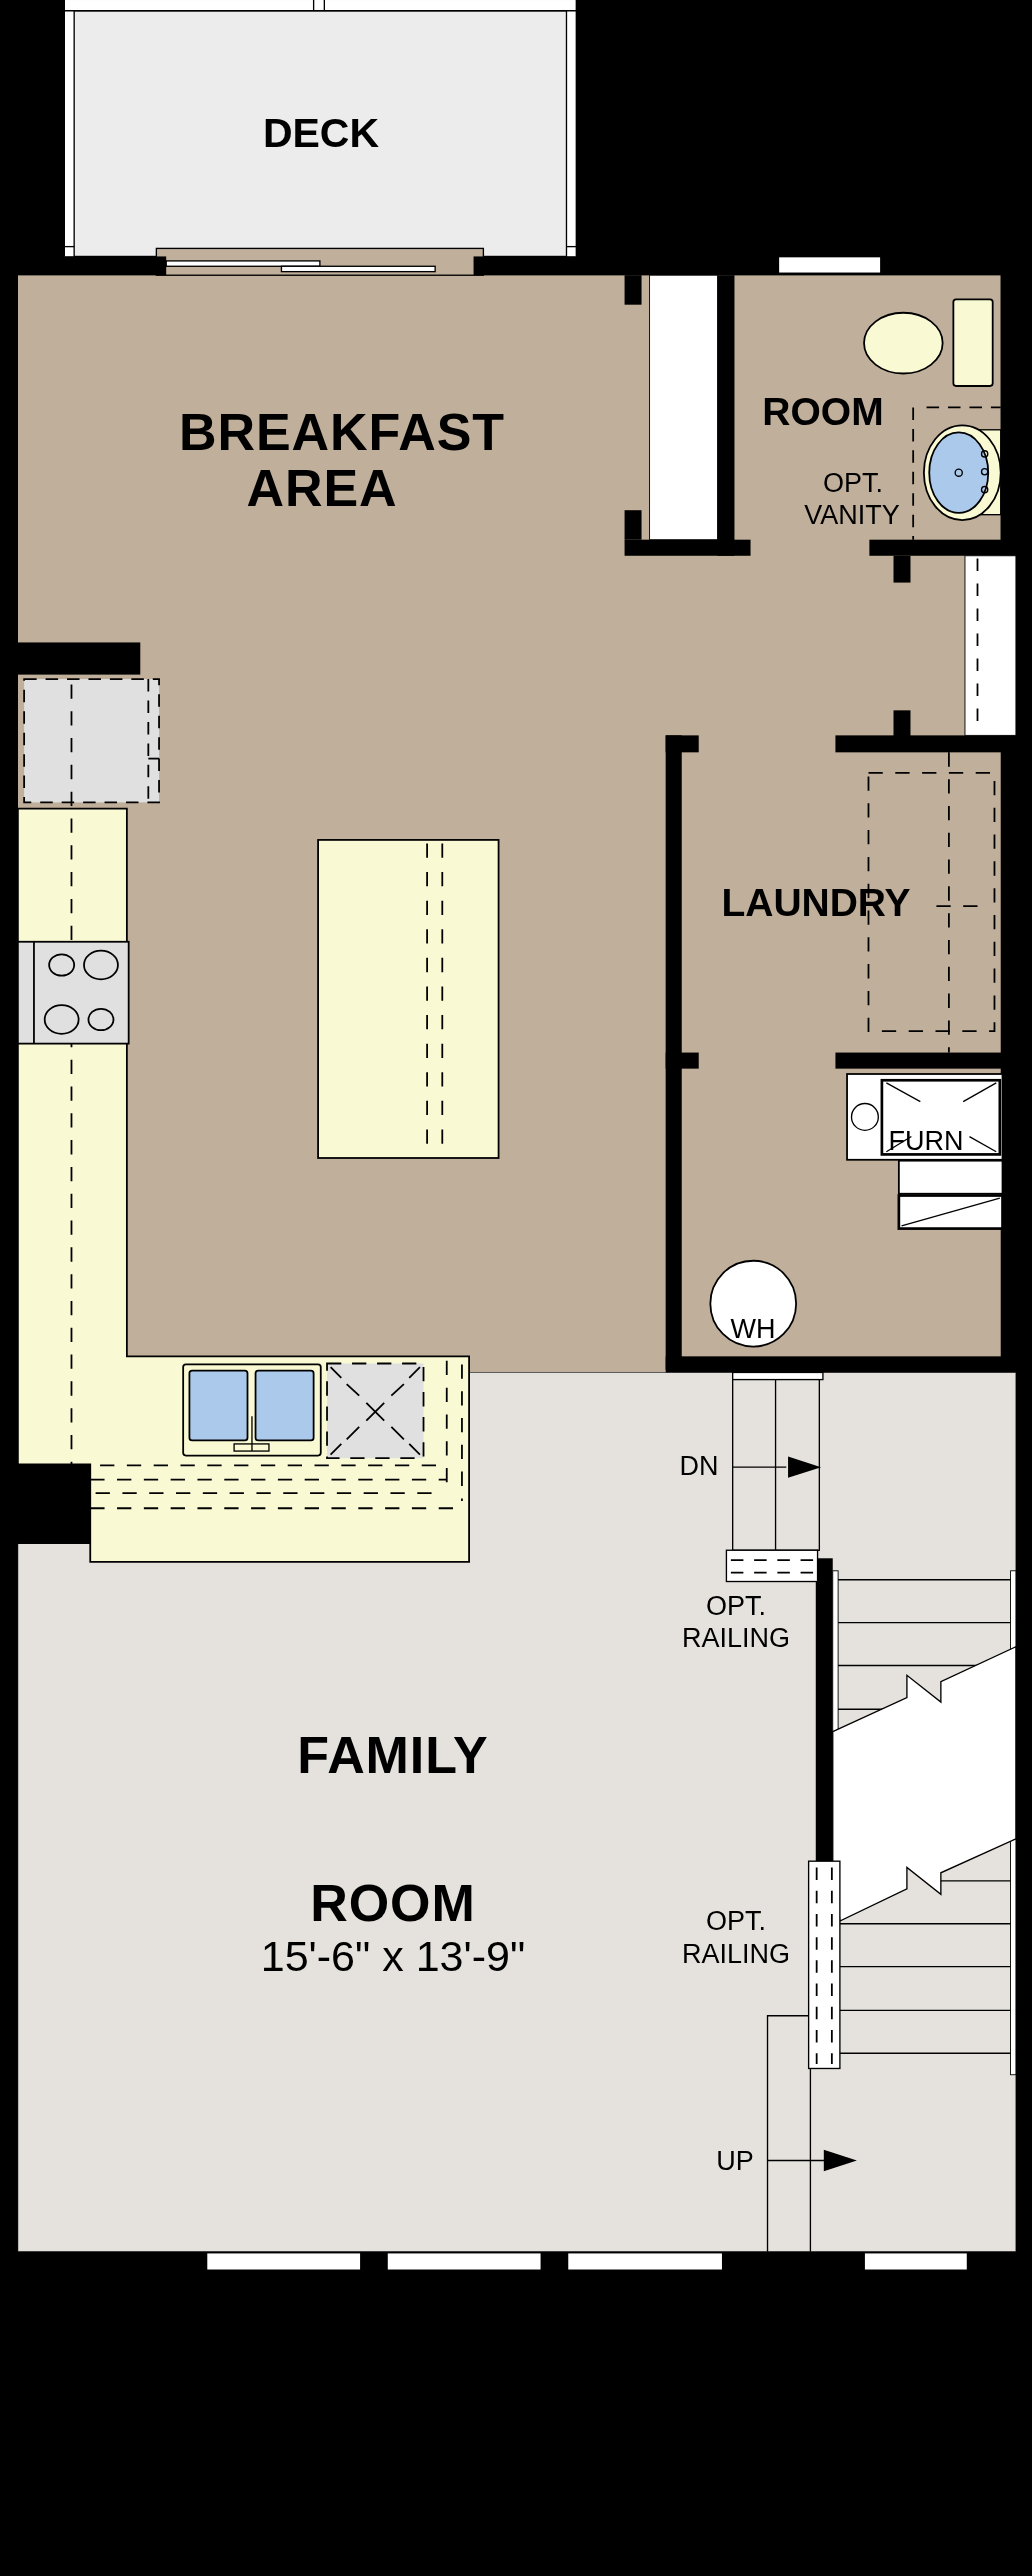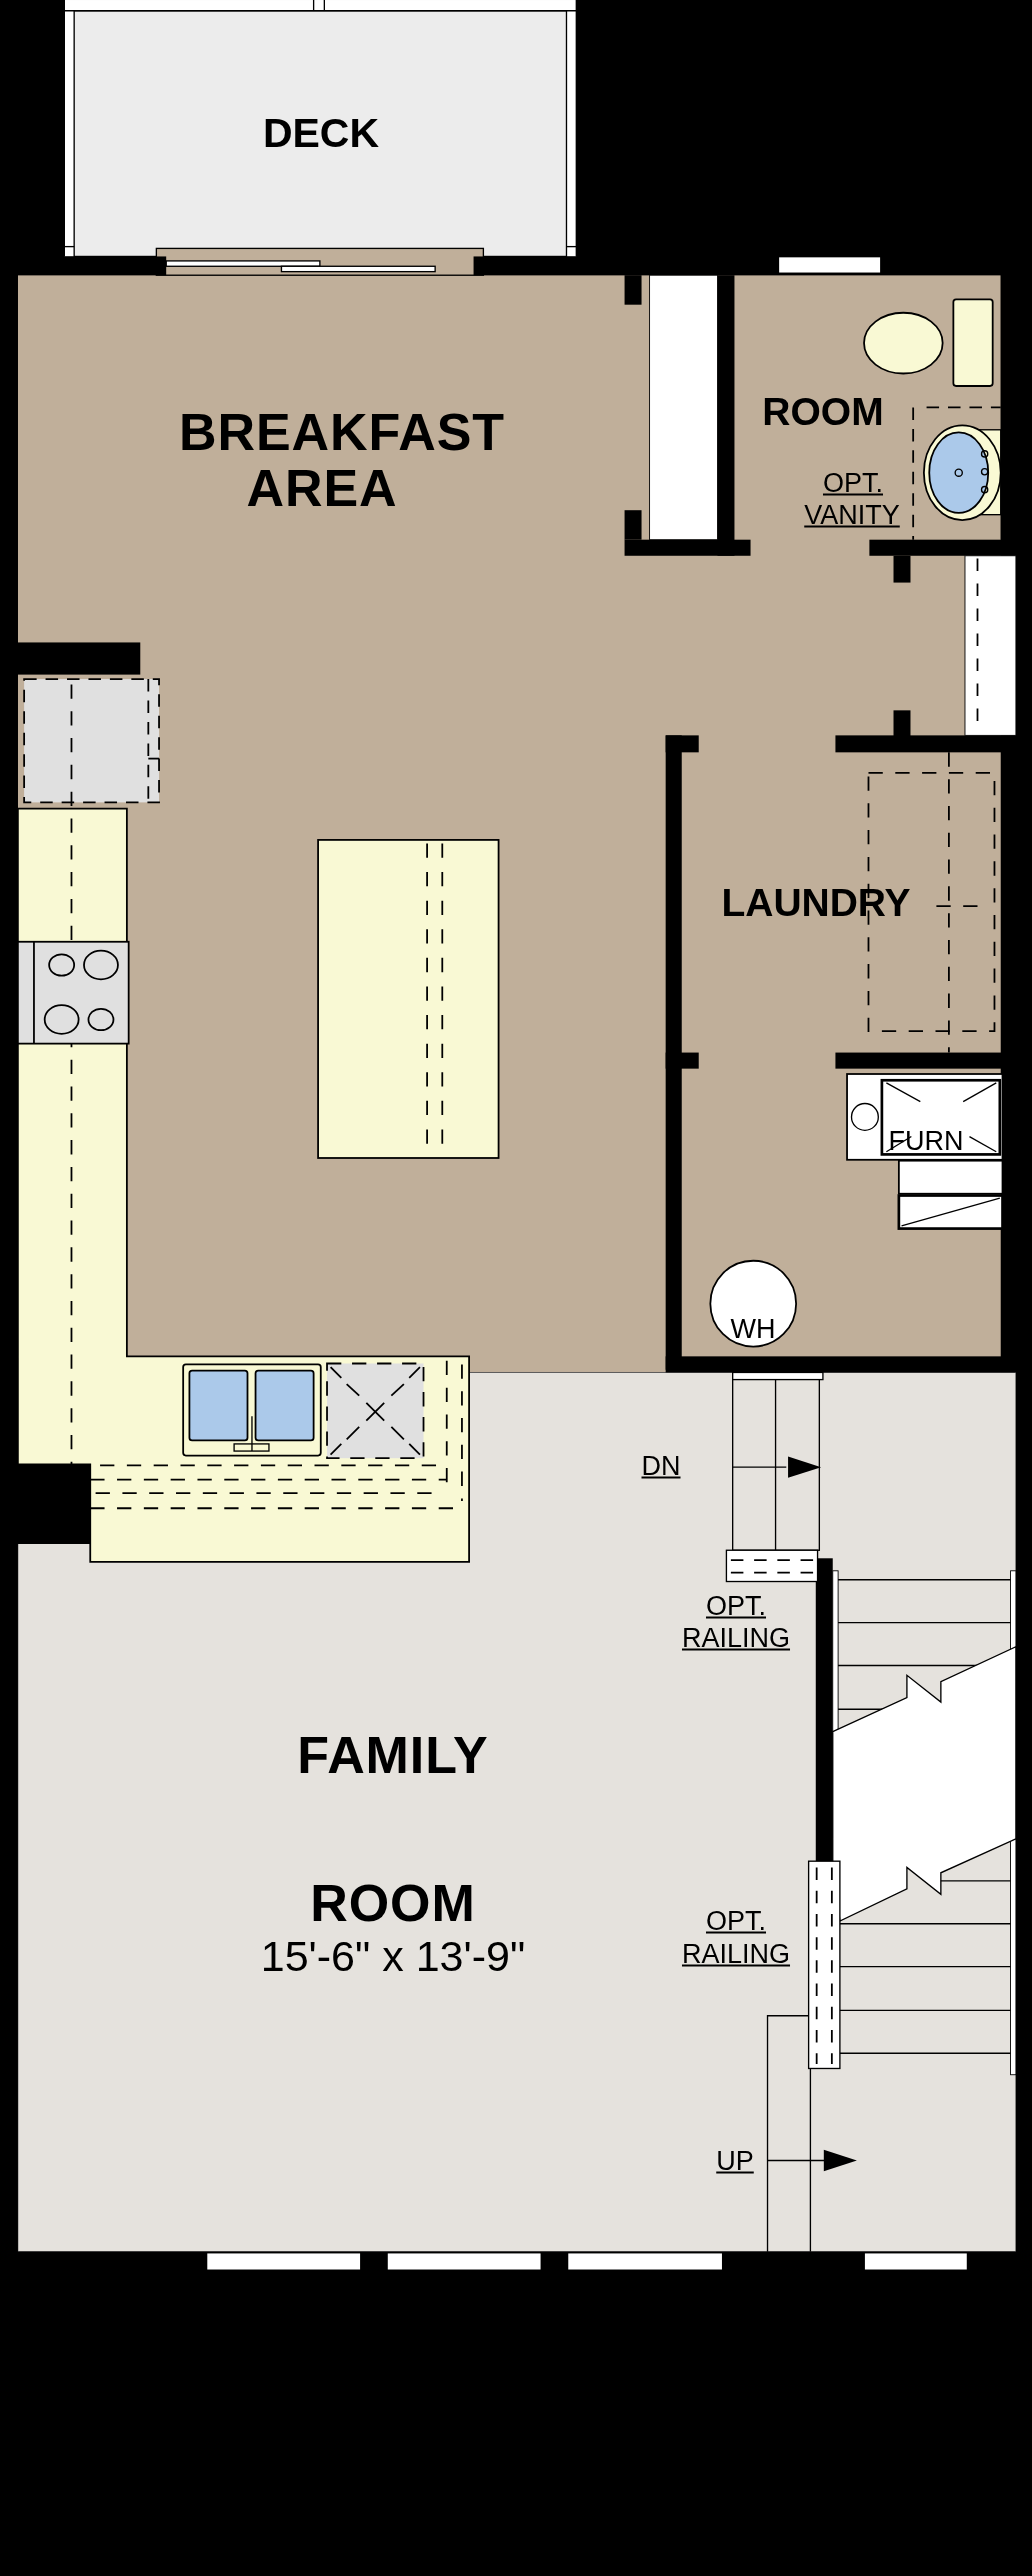--- a/index.html
+++ b/index.html
@@ -2,21 +2,21 @@
 <html style="font-size:14.3px"><head>
 <meta charset="utf-8">
 <style>
   html,body{margin:0;padding:0;background:#000;}
   #plan{position:relative;width:1032px;height:2576px;background:#000;overflow:hidden;font-family:"Liberation Sans",sans-serif;}
   #plan svg{position:absolute;left:0;top:0;}
   .lbl{position:absolute;color:#000;white-space:nowrap;transform:translate(-50%,-50%);text-align:center;line-height:1;}
   .room{font-weight:bold;font-size:52px;letter-spacing:0.9px;}
   .room-md{font-weight:bold;font-size:41px;}
   .room-sm{font-weight:bold;font-size:39px;}
-  .note{font-size:27px;text-decoration:underline;}
+  .note{font-size:27px;}
   .dim{font-size:43px;}
   .fix{font-size:27px;margin-top:24px;}
 </style>
 </head>
 <body>
 
 <div id="plan">
   <svg width="1032" height="2576" viewBox="0 0 1155 2883" xmlns="http://www.w3.org/2000/svg">
 
     <g>
@@ -225,20 +225,20 @@
   <div class="lbl room" style="left:322px;top:488px;">AREA</div>
   <div class="lbl room-sm" style="left:823px;top:411px;">ROOM</div>
   <div class="lbl note" style="left:853px;top:483px;">OPT.</div>
   <div class="lbl note" style="left:852px;top:515px;">VANITY</div>
   <div class="lbl room-sm" style="left:816px;top:902px;">LAUNDRY</div>
   <div class="lbl room" style="left:393px;top:1755px;">FAMILY</div>
   <div class="lbl room" style="left:393px;top:1903px;">ROOM</div>
   <div class="lbl dim" style="left:393px;top:1956px;">15'-6" x 13'-9"</div>
   <div class="lbl fix" style="left:926px;top:1117px;">FURN</div>
   <div class="lbl fix" style="left:753px;top:1305px;">WH</div>
-  <div class="lbl note" style="left:661px;top:1466px;">DN</div>
+  <div class="lbl note" style="left:699px;top:1466px;">DN</div>
   <div class="lbl note" style="left:736px;top:1606px;">OPT.</div>
   <div class="lbl note" style="left:736px;top:1638px;">RAILING</div>
   <div class="lbl note" style="left:736px;top:1921px;">OPT.</div>
   <div class="lbl note" style="left:736px;top:1954px;">RAILING</div>
   <div class="lbl note" style="left:735px;top:2161px;">UP</div>
 </div>
 
 
 </body></html>

